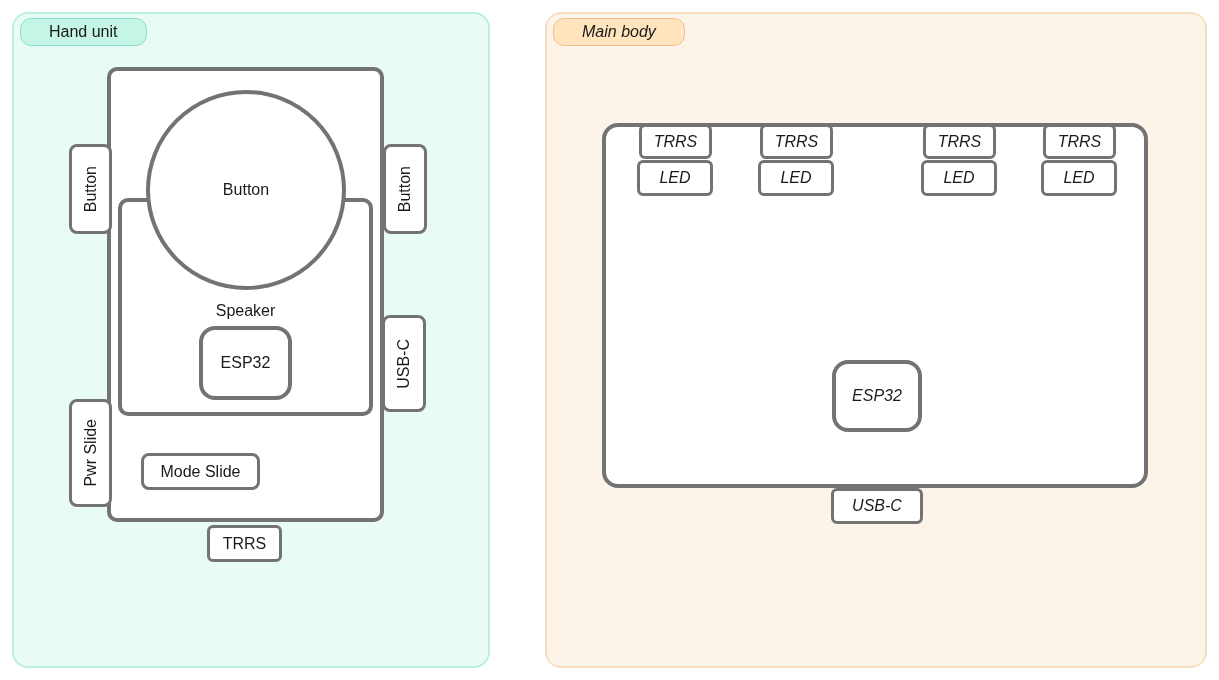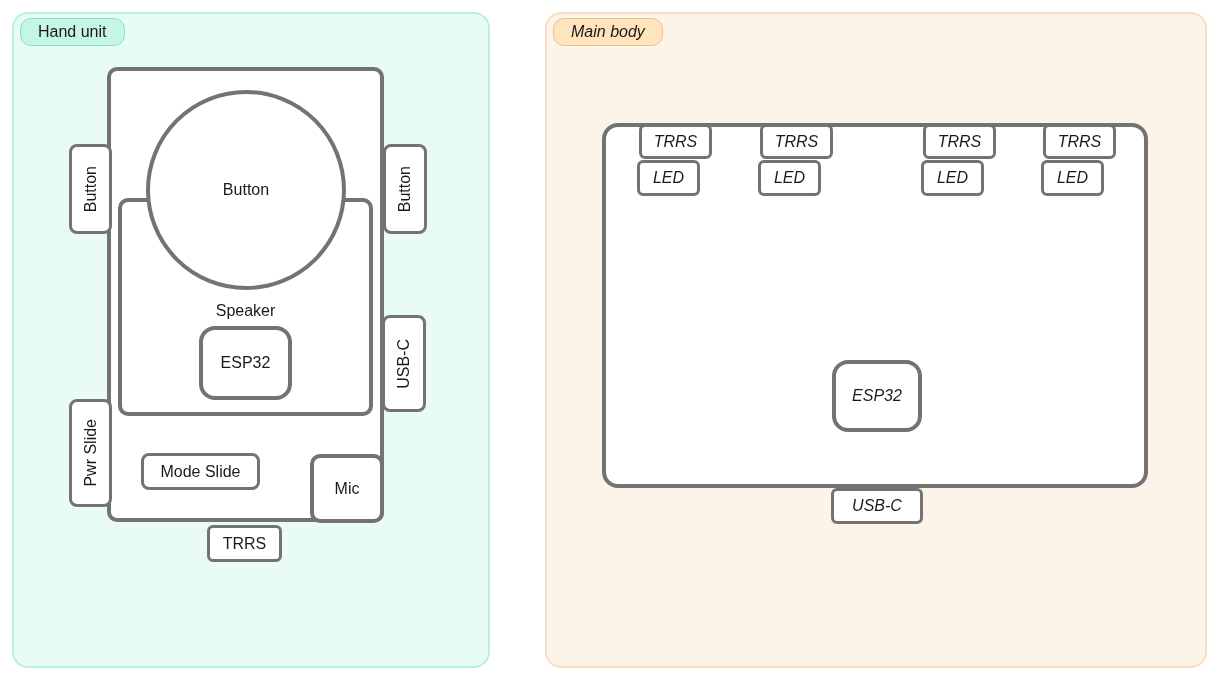--- a/index.html
+++ b/index.html
@@ -8,21 +8,21 @@
   }
   *{box-sizing:border-box;margin:0;padding:0;}
   html,body{width:1219px;height:680px;background:#ffffff;overflow:hidden;}
   body{font-family:"Liberation Sans", sans-serif;color:var(--text);position:relative;}
 
   .frame{
     position:absolute;border-radius:16px;border:2px solid;
   }
   .frame-badge{
     position:absolute;left:6px;top:4px;
-    padding:3px 17px;border-radius:11px;border:1.5px solid;
+    padding:3px 28px;border-radius:11px;border:1.5px solid;
     font-size:16px;font-weight:500;line-height:20px;white-space:nowrap;
   }
   #hand-unit{left:12px;top:12px;width:478px;height:656px;background:#e8fbf5;border-color:#b9f0e2;}
   #hand-unit .frame-badge{background:#c4f5e6;border-color:#84e3ca;}
   #main-body{left:545px;top:12px;width:662px;height:656px;background:#fdf4e9;border-color:#f6dec3;font-style:italic;}
   #main-body .frame-badge{background:#ffe4bd;border-color:#f0c089;}
 
   .shape{
     position:absolute;background:#ffffff;border:3px solid var(--stroke);
     display:flex;align-items:center;justify-content:center;
@@ -44,21 +44,21 @@
   .hu-mic    {left:296px; top:440px; width:74px;  height:69px;}
   .hu-trrs   {left:193px; top:511px; width:75px;  height:37px;}
   .hu-btn-l  {left:55px;  top:130px; width:43px;  height:90px;}
   .hu-btn-r  {left:369px; top:130px; width:44px;  height:90px;}
   .hu-usbc   {left:368px; top:301px; width:44px;  height:97px;}
   .hu-pwr    {left:55px;  top:385px; width:43px;  height:108px;}
 
   
   .mb-body {left:55px;  top:109px; width:546px; height:365px;}
   .mb-trrs {top:110px; width:73px; height:35px;}
-  .mb-led  {top:146px; width:63px; height:36px;}
+  .mb-led  {top:146px; width:76px; height:36px;}
   .p0.mb-trrs{left:92px;}  .p0.mb-led{left:90px;}
   .p1.mb-trrs{left:213px;} .p1.mb-led{left:211px;}
   .p2.mb-trrs{left:376px;} .p2.mb-led{left:374px;}
   .p3.mb-trrs{left:496px;} .p3.mb-led{left:494px;}
   .mb-esp32{left:285px; top:346px; width:90px; height:72px;}
   .mb-usbc {left:284px; top:474px; width:92px; height:36px;}
 </style>
 </head>
 <body>
 
@@ -76,23 +76,20 @@
   <div class="label hu-batlbl">Speaker</div>
 
   <div class="shape thick r12 hu-esp32">
     <span>ESP32</span>
   </div>
 
   <div class="shape r8 hu-mode">
     <span>Mode Slide</span>
   </div>
 
-  <div class="shape thick r10 hu-mic">
-    <span>Mic</span>
-  </div>
 
   <div class="shape r6 hu-trrs">
     <span>TRRS</span>
   </div>
 
   <div class="shape r8 hu-btn-l">
     <span class="vtext">Button</span>
   </div>
 
   <div class="shape r8 hu-btn-r">

